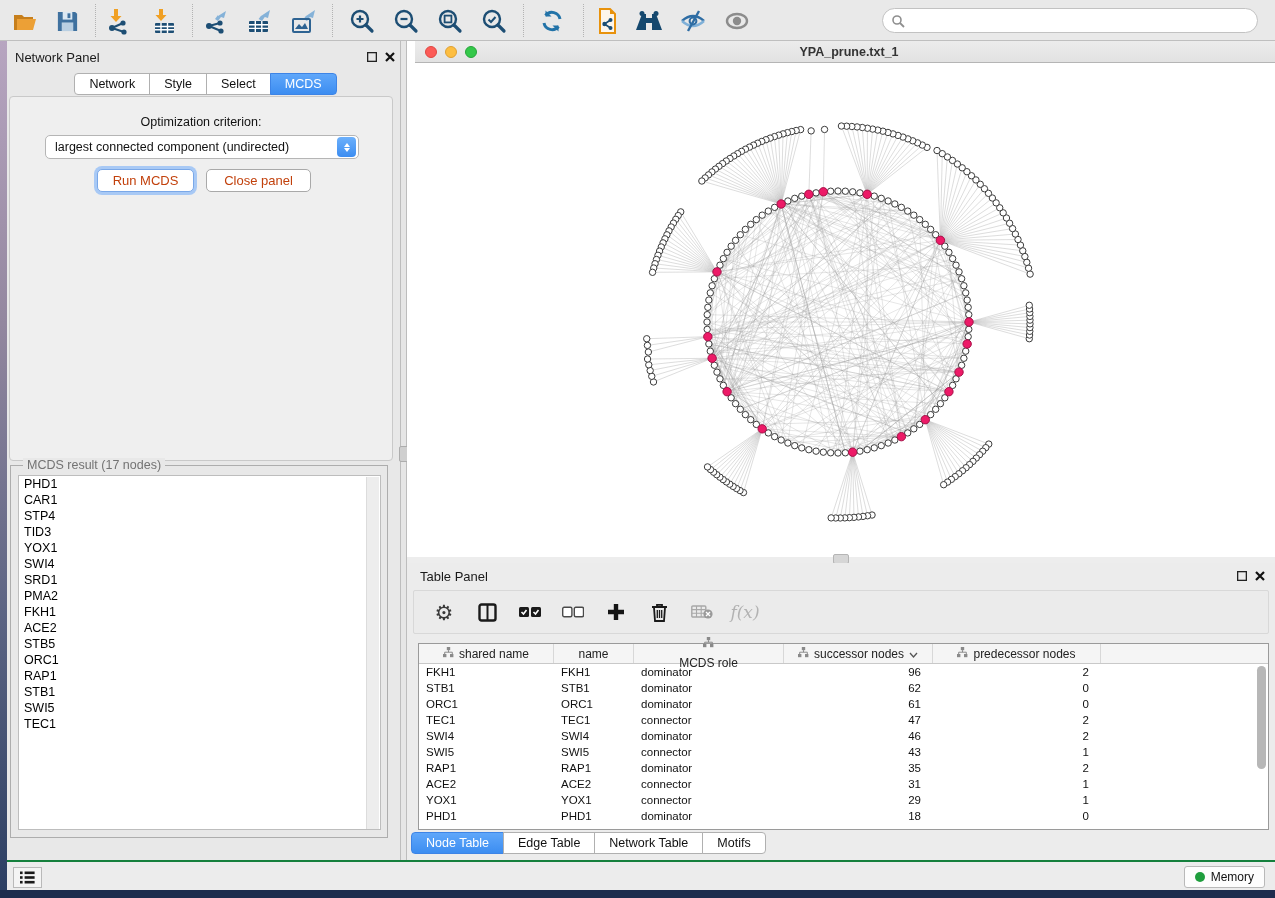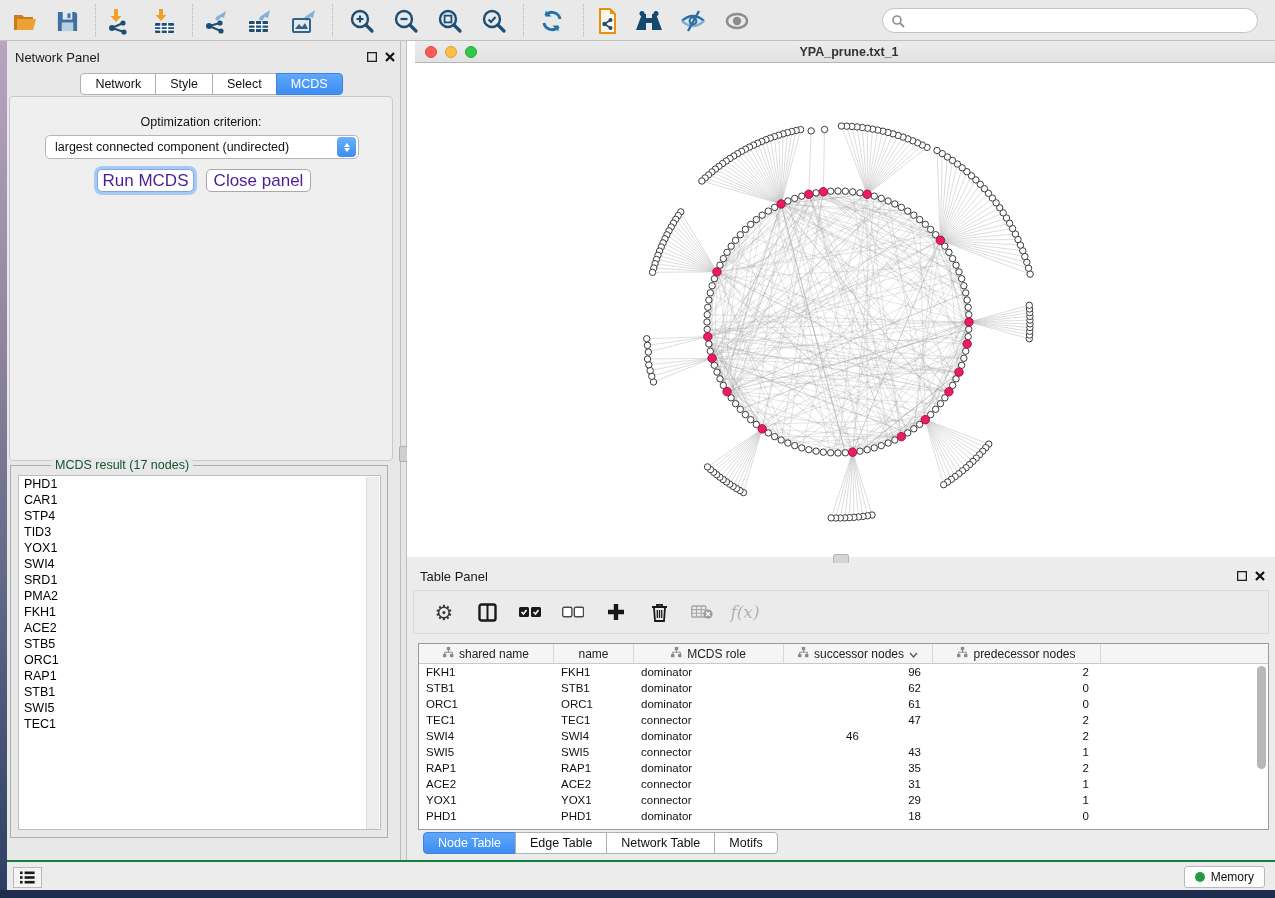--- a/index.html
+++ b/index.html
@@ -30,48 +30,48 @@
   
   #control-panel { left:7px; top:41px; width:393px; height:819px; background:#e8e8e8; }
   .panel-title { font-size:13px; color:#1a1a1a; }
   .win-btn { width:12px; height:12px; display:flex; align-items:center;
     justify-content:center; font-size:12px; color:#222; cursor:pointer; }
   .cp-tabs { position:absolute; left:0; top:32px; width:100%; display:flex;
     justify-content:center; }
   .seg-tab { height:22px; padding:0 14px; background:#fff; border:1px solid #b0b0b0;
     margin-left:-1px; font-size:12.5px; color:#111; display:flex; align-items:center;
     cursor:pointer; }
-  .seg-tab:first-child { border-radius:4px 0 0 4px; margin-left:16px; }
+  .seg-tab:first-child { border-radius:4px 0 0 4px; margin-left:4px; }
   .seg-tab:last-child { border-radius:0 4px 4px 0; }
   .seg-tab.active { background:linear-gradient(#5fa7fa,#3c8df1); color:#fff;
     border-color:#3d84e6; }
   #cp-body { position:absolute; left:2px; top:55px; width:384px; height:365px;
     background:#efefef; border:1px solid #c9c9c9; border-radius:4px; }
   #opt-label { position:absolute; left:0; top:18px; width:100%; text-align:center;
     font-size:12.5px; color:#111; }
   #opt-select { position:absolute; left:35px; top:38px; width:314px; height:24px;
     background:#fff; border:1px solid #b5b5b5; border-radius:5px; display:flex;
     align-items:center; cursor:pointer; }
   #opt-select .val { flex:1; font-size:12.5px; padding-left:9px; color:#111; }
   #opt-select .stepper { width:19px; height:20px; margin-right:2px; border-radius:4px;
     background:linear-gradient(#6cb0fb,#3c8df1); display:flex; flex-direction:column;
     align-items:center; justify-content:center; gap:1px; }
   .chev { width:0; height:0; border-left:3.5px solid transparent;
     border-right:3.5px solid transparent; }
   .chev.up { border-bottom:4px solid #fff; }
   .chev.down { border-top:4px solid #fff; }
   .cp-btn { position:absolute; top:72px; height:23px; background:#fff;
-    border:1px solid #a9a9a9; border-radius:5px; font-size:17px; color:#4c1d95;
+    border:1px solid #a9a9a9; border-radius:5px; font-size:13px; color:#c2410c;
     display:flex; align-items:center; justify-content:center; cursor:pointer; }
   #run-btn { left:87px; width:97px; box-shadow:0 0 0 3px #a8c9f5; border-color:#7aa8e8; }
   #close-panel-btn { left:196px; width:105px; }
   #mcds-fieldset { position:absolute; left:3px; top:424px; width:378px; height:373px;
     border:1px solid #adadad; }
   #mcds-legend { position:absolute; left:12px; top:-8px; background:#e8e8e8;
-    padding:0 4px; font-size:12.5px; color:#14532d;margin-left:28px; }
+    padding:0 4px; font-size:12.5px; color:#737373; }
   #mcds-list { position:absolute; left:7px; top:9px; width:363px; height:355px;
     background:#fff; border:1px solid #bdbdbd; overflow:hidden; }
   #mcds-scroll { position:absolute; right:1px; top:1px; width:13px; height:353px;
     background:#ededed; border-left:1px solid #dcdcdc; }
   .mcds-item { font-size:12.5px; line-height:16px; padding-left:5px; color:#000;
     cursor:default; }
 
   
   #v-splitter { left:400px; top:41px; width:7px; height:819px; background:#e6e6e6;
     border-left:1px solid #bdbdbd; border-right:1px solid #bdbdbd; }
@@ -1143,21 +1143,21 @@
                 <rect x="0" y="7" width="3.4" height="3.2"></rect>
                 <rect x="7" y="7" width="3.4" height="3.2"></rect>
               </g>
               <path d="M5.5 3.2 v2 M1.7 7 v-1.8 h7.6 V7" fill="none" stroke="#8a8a8a" stroke-width="1"></path>
             </svg></span>
           <span>shared name</span>
         </div>
         <div class="hcell" style="width: 80px; text-align: center;">
           <span>name</span>
         </div>
-        <div class="hcell" style="width: 150px;">
+        <div class="hcell" style="width: 150px; flex-direction: column;">
           <span><svg width="11" height="11" viewBox="0 0 11 11">
               <g fill="#8a8a8a">
                 <rect x="3.8" y="0" width="3.4" height="3.2"></rect>
                 <rect x="0" y="7" width="3.4" height="3.2"></rect>
                 <rect x="7" y="7" width="3.4" height="3.2"></rect>
               </g>
               <path d="M5.5 3.2 v2 M1.7 7 v-1.8 h7.6 V7" fill="none" stroke="#8a8a8a" stroke-width="1"></path>
             </svg></span>
           <span>MCDS role</span>
         </div>
@@ -1214,21 +1214,21 @@
           <div class="tcell" style="width: 135px;">TEC1</div>
           <div class="tcell" style="width: 80px;">TEC1</div>
           <div class="tcell" style="width: 150px;">connector</div>
           <div class="tcell num" style="width: 149px;">47</div>
           <div class="tcell num" style="width: 168px;">2</div>
         </div>
         <div class="trow">
           <div class="tcell" style="width: 135px;">SWI4</div>
           <div class="tcell" style="width: 80px;">SWI4</div>
           <div class="tcell" style="width: 150px;">dominator</div>
-          <div class="tcell num" style="width: 149px; text-align: center;">46</div>
+          <div class="tcell num" style="width: 149px;">46</div>
           <div class="tcell num" style="width: 168px;">2</div>
         </div>
         <div class="trow">
           <div class="tcell" style="width: 135px;">SWI5</div>
           <div class="tcell" style="width: 80px;">SWI5</div>
           <div class="tcell" style="width: 150px;">connector</div>
           <div class="tcell num" style="width: 149px;">43</div>
           <div class="tcell num" style="width: 168px;">1</div>
         </div>
         <div class="trow">

